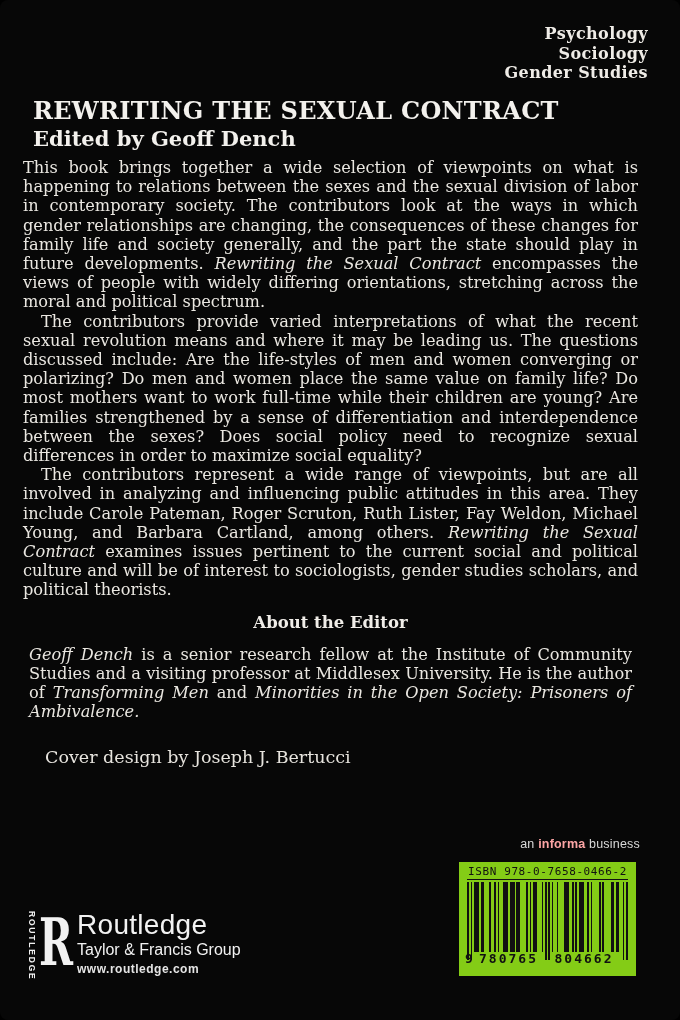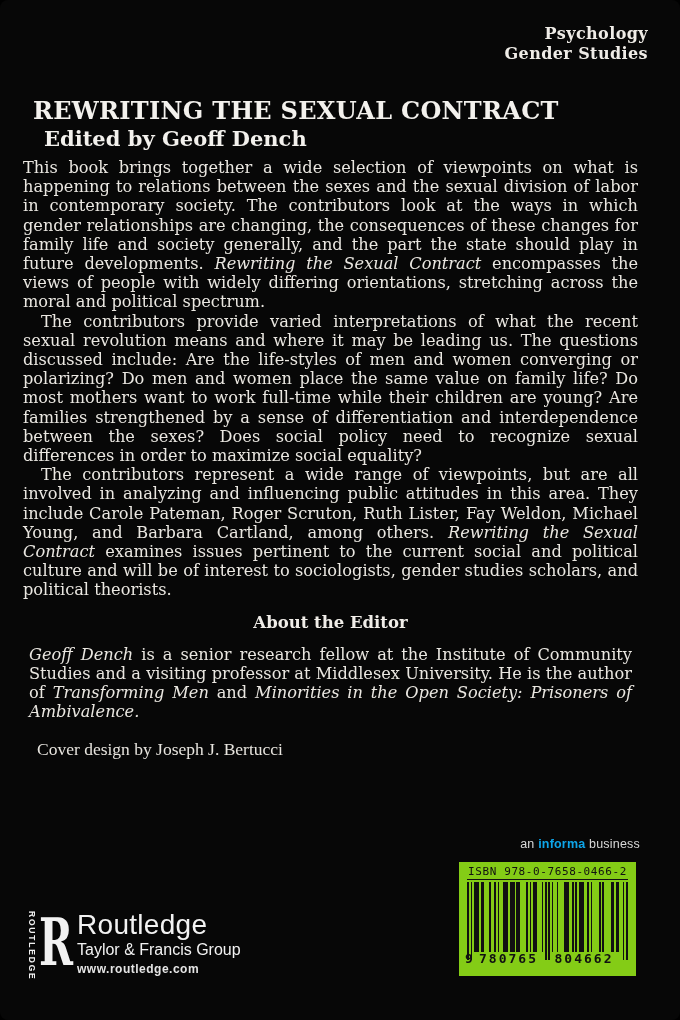--- a/index.html
+++ b/index.html
@@ -19,47 +19,47 @@
     font-weight:bold;font-size:16px;line-height:19.5px;
     letter-spacing:0.4px;color:#efece7;
   }
   
   .title{
     position:absolute;top:96px;left:33px;margin:0;
     font-size:24px;font-weight:bold;letter-spacing:0.3px;
     color:#f3f1ed;white-space:nowrap;
   }
   .editor{
-    position:absolute;top:126px;left:44px;margin:0;
+    position:absolute;top:126px;left:33px;margin:0;
     font-size:21px;font-weight:bold;color:#f3f1ed;white-space:nowrap;
   }
   
   .textflow{
     position:absolute;top:158px;left:23px;width:615px;
     font-size:16.2px;line-height:19.2px;text-align:justify;
     color:#eae7e1;
   }
   .syn-para{margin:0;}
   .syn-para.indent{text-indent:18px;}
   .about-heading{
     margin:13px 0 13px 0;text-align:center;
     font-size:16.5px;font-weight:bold;color:#f0ede8;
   }
   .about-para{margin:6px;}
   .cover-design{
-    position:absolute;top:735px;left:33px;margin:4px;
-    font-size:17.5px;color:#e7e4de;font-family:Liberation Serif, serif;
+    position:absolute;top:735px;left:33px;margin:12px;
+    font-size:17.5px;color:#e7e4de;
   }
   
   .informa{
     position:absolute;top:837px;right:40px;
     font-family:"Liberation Sans", sans-serif;
     font-size:12.5px;color:#d9d9d9;letter-spacing:0.2px;
   }
-  .informa b{font-weight:bold;color:#0ea5e9;}
+  .informa b{font-weight:bold;color:#fca5a5;}
   
   .barcode-box{
     position:absolute;left:459px;top:862px;
     width:177px;height:114px;background:#84cc16;
     box-sizing:border-box;padding:3px 6px 0 6px;
   }
   .isbn-label{
     font-family:"DejaVu Sans Mono", monospace;
     font-size:11px;letter-spacing:0.6px;color:#111;
     text-align:center;white-space:nowrap;
@@ -107,20 +107,21 @@
   .pubgroup{font-size:16px;line-height:17px;margin-top:1px;}
   .puburl{font-size:12px;font-weight:bold;letter-spacing:0.5px;margin-top:4px;color:#e5e5e5;}
 </style>
 </head>
 <body>
 
 <div class="cover">
 
   <div class="categories">
     <div>Psychology</div>
+    <div>Sociology</div>
     <div>Gender Studies</div>
   </div>
 
   <h1 class="title">REWRITING THE SEXUAL CONTRACT</h1>
   <h2 class="editor">Edited by Geoff Dench</h2>
 
   <div class="textflow">
     <div id="synopsis">
         <p class="syn-para"><span>This book brings together a wide selection of viewpoints on what is happening to relations between the sexes and the sexual division of labor in contemporary society. The contributors look at the ways in which gender relationships are changing, the consequences of these changes for family life and society generally, and the part the state should play in future developments. </span><i>Rewriting the Sexual Contract</i><span> encompasses the views of people with widely differing orientations, stretching across the moral and political spectrum.</span></p>
         <p class="syn-para indent"><span>The contributors provide varied interpretations of what the recent sexual revolution means and where it may be leading us. The questions discussed include: Are the life-styles of men and women converging or polarizing? Do men and women place the same value on family life? Do most mothers want to work full-time while their children are young? Are families strengthened by a sense of differentiation and interdependence between the sexes? Does social policy need to recognize sexual differences in order to maximize social equality?</span></p>

